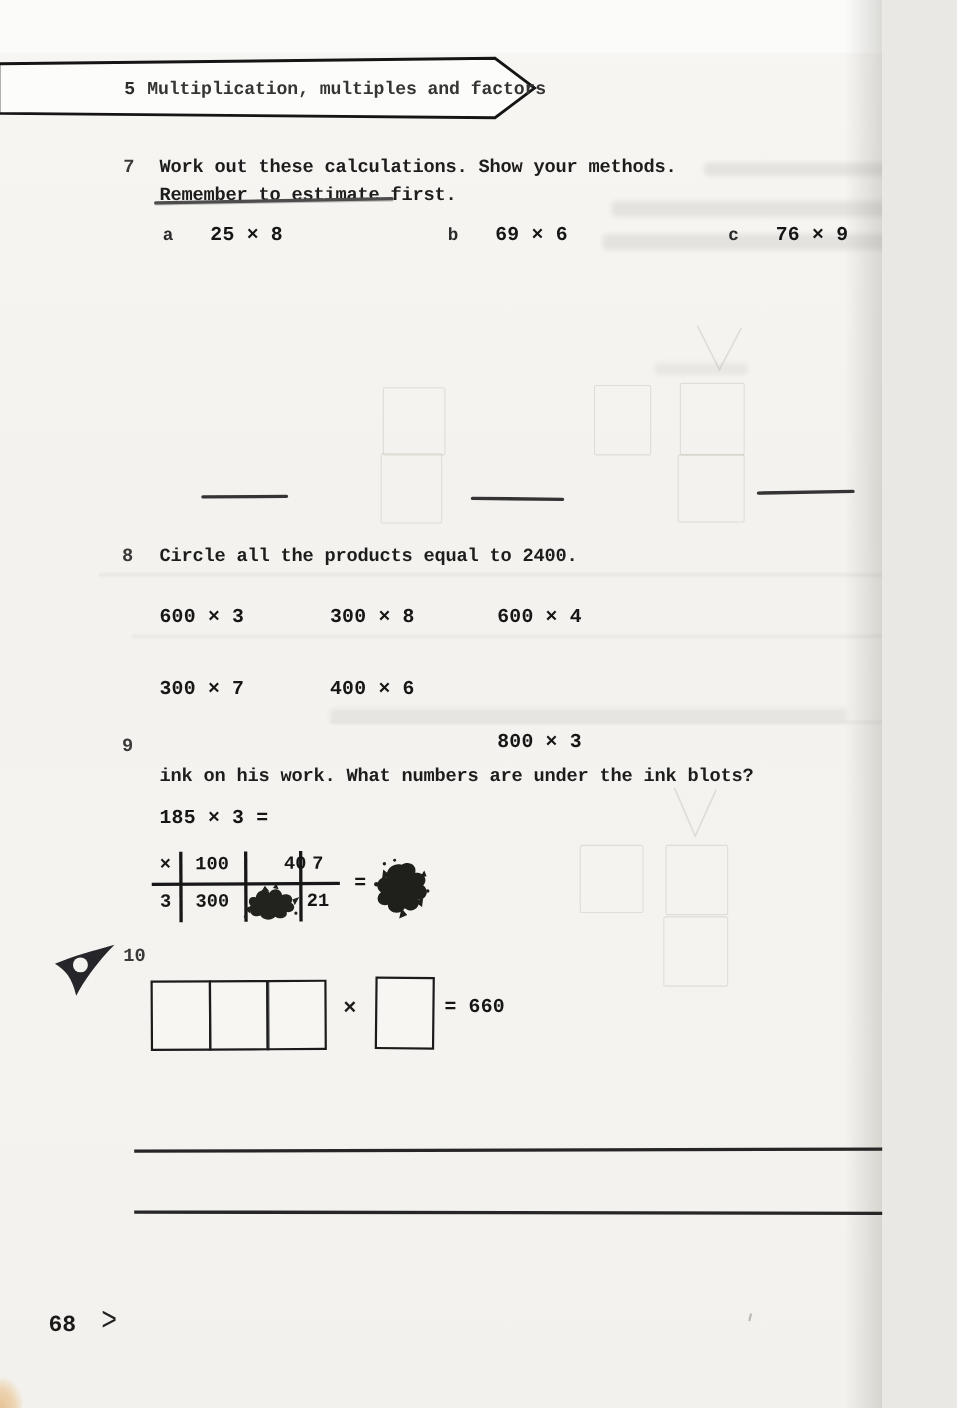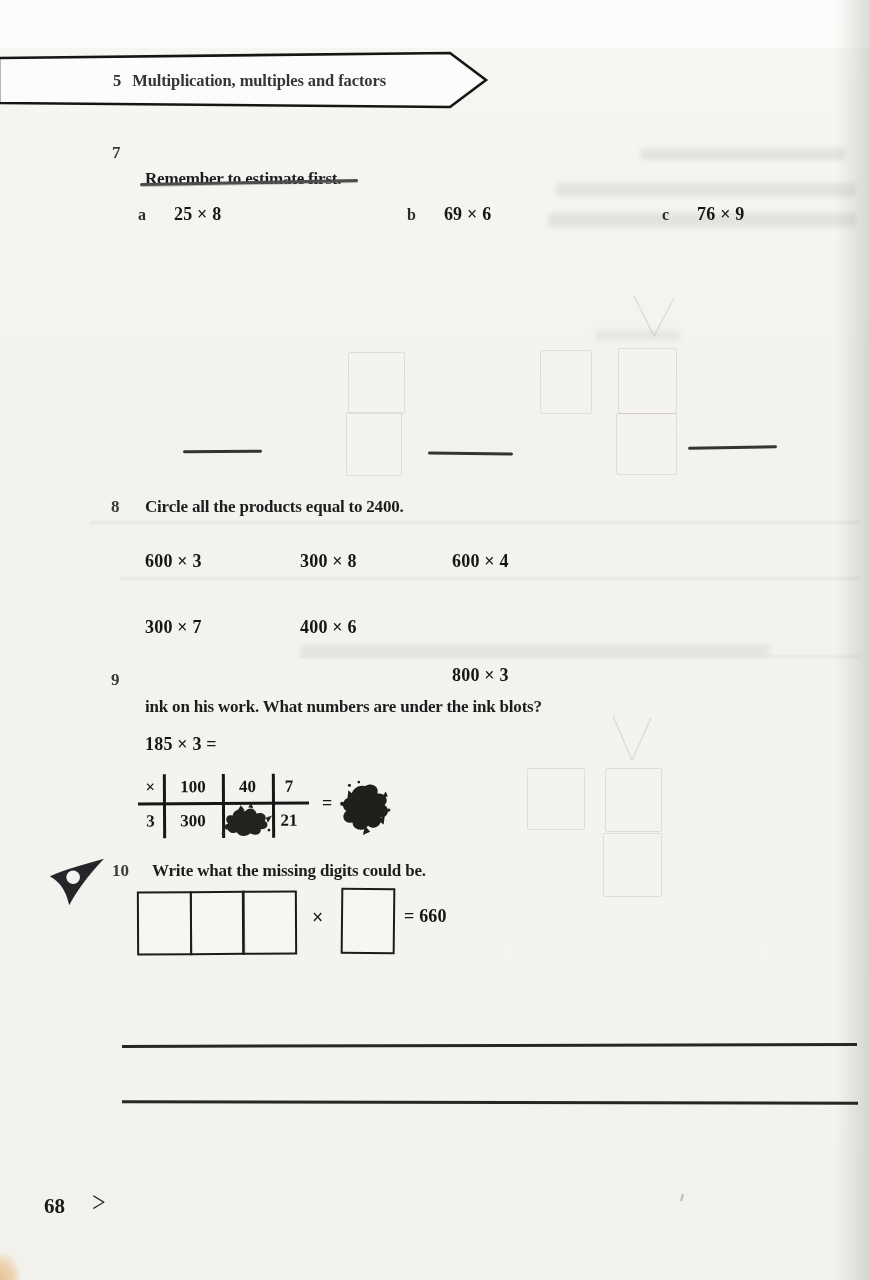--- a/index.html
+++ b/index.html
@@ -1,19 +1,19 @@
 <!DOCTYPE html>
 <html><head>
 <meta charset="utf-8">
 <style>
   html,body{margin:0;padding:0;background:#e9e8e4;}
   .page{
-    position:relative; width:870px; height:1280px; overflow:hidden;
+    position:relative; width:802px; height:1280px; overflow:hidden;
     background:linear-gradient(180deg,#f7f6f3 0%,#f3f2ee 35%,#f4f3ef 75%,#f2f1ed 100%);
-    font-family:Liberation Serif, serif;
+    font-family:Liberation Mono, monospace;
     color:#1c1c1c;
   }
   .abs{position:absolute;}
   .qnum{font-weight:700;color:#3a3a3a;font-size:17px;}
   .prompt{font-weight:700;font-size:17px;color:#1d1d1d;letter-spacing:-0.2px;}
   .expr{font-weight:700;font-size:18px;color:#161616;letter-spacing:0.2px;}
   .plabel{font-weight:700;font-size:16px;color:#2b2b2b;}
   .ansline{position:absolute;background:#343434;border-radius:2px;}
   .writeline{position:absolute;background:#262626;height:2.5px;}
   .box{border:2.5px solid #1b1b1b;background:rgba(255,255,255,0.25);}
@@ -72,24 +72,25 @@
     <polyline points="4,4 24,44 44,6" fill="none" stroke="rgba(150,144,130,0.45)" stroke-width="1.5"></polyline>
   </svg>
   <div class="gbox" style="left:527px;top:768px;width:56px;height:60px;"></div>
   <div class="gbox" style="left:605px;top:768px;width:55px;height:62px;"></div>
   <div class="gbox" style="left:603px;top:833px;width:57px;height:62px;"></div>
   <svg class="abs" style="left:610px;top:712px;opacity:.5;" width="44" height="52" viewBox="0 0 44 52">
     <polyline points="3,4 22,48 41,6" fill="none" stroke="rgba(150,144,130,0.45)" stroke-width="1.5"></polyline>
   </svg>
 
   <div class="abs qnum" style="left:112px;top:143px;">7</div>
+  <div class="abs prompt" style="left:145px;top:143px;">Work out these calculations. Show your methods.</div>
   <div class="abs prompt" style="left:145px;top:169px;">Remember to estimate first.</div>
   <div class="strike" style="left:140px;top:181px;width:218px;"></div>
 
-  <div class="abs" style="left:138px;top:204px;">
+  <div class="abs" style="left:148px;top:204px;">
     <span class="plabel">a</span>
     <span class="expr" style="margin-left:24px;">25 × 8</span>
   </div>
   <div class="abs" style="left:407px;top:204px;">
     <span class="plabel">b</span>
     <span class="expr" style="margin-left:24px;">69 × 6</span>
   </div>
   <div class="abs" style="left:662px;top:204px;">
     <span class="plabel">c</span>
     <span class="expr" style="margin-left:24px;">76 × 9</span>
@@ -113,21 +114,21 @@
   <div class="abs prompt" style="left:145px;top:697px;text-align:center;">ink on his work. What numbers are under the ink blots?</div>
   <div class="abs expr" style="left:145px;top:734px;">185 × 3 =</div>
 
   <div class="abs" style="left:138px;top:774px;width:172px;height:66px;transform:rotate(-0.3deg);">
     <div class="gridline" style="left:25px;top:0;width:2.5px;height:64px;"></div>
     <div class="gridline" style="left:84px;top:0;width:2.5px;height:64px;"></div>
     <div class="gridline" style="left:134px;top:0;width:2.5px;height:64px;"></div>
     <div class="gridline" style="left:0;top:28px;width:171px;height:2.5px;"></div>
     <div class="gcell" style="left:0px;top:3px;width:25px;">×</div>
     <div class="gcell" style="left:27px;top:3px;width:56px;">100</div>
-    <div class="gcell" style="left:86px;top:3px;width:47px;">40</div>
+    <div class="gcell" style="left:86px;top:3px;width:47px;padding-left:21px;">40</div>
     <div class="gcell" style="left:136px;top:3px;width:30px;">7</div>
     <div class="gcell" style="left:0px;top:37px;width:25px;">3</div>
     <div class="gcell" style="left:27px;top:37px;width:56px;">300</div>
     <div class="gcell" style="left:136px;top:37px;width:30px;">21</div>
 
     <svg class="abs" style="left:82px;top:29px;" width="52" height="36" viewBox="0 0 50 34">
       <path fill="#22221f" d="M8 20 C4 16 6 10 12 12 C13 6 20 4 24 8 C28 3 34 5 35 10 C41 8 46 12 43 17 C48 20 45 26 39 25 C40 30 33 32 29 29 C25 33 18 32 16 28 C10 30 5 26 8 20 Z"></path>
       <path fill="#22221f" d="M2 22 L9 19 L7 26 Z M44 14 L50 12 L46 19 Z M20 2 L24 7 L17 7 Z M30 0 L32 5 L27 4 Z"></path>
       <circle cx="3" cy="29" r="1.6" fill="#22221f"></circle>
         <circle cx="47" cy="26" r="1.4" fill="#22221f"></circle>
@@ -142,21 +143,20 @@
       <circle cx="11" cy="5" r="1.5" fill="#1f1f1c"></circle>
     <circle cx="49" cy="29" r="1.5" fill="#1f1f1c"></circle>
       <circle cx="20" cy="2" r="1.3" fill="#1f1f1c"></circle>
   </svg>
 
   <svg class="abs" style="left:48px;top:856px;" width="58" height="52" viewBox="0 0 60 52">
     <path fill="#26262a" d="M58 2 C38 8 20 12 2 20 C12 26 18 33 22 50 C28 38 42 18 58 2 Z"></path>
     <circle cx="26" cy="21" r="7" fill="#f4f3ef"></circle>
   </svg>
   <div class="abs qnum" style="left:112px;top:861px;">10</div>
-  <div class="abs prompt" style="left:152px;top:861px;">Write what the missing digits could be.</div>
 
   <div class="abs" style="left:137px;top:891px;display:flex;transform:rotate(-0.3deg);">
     <div class="box" style="width:51px;height:60px;"></div>
     <div class="box" style="width:51px;height:60px;margin-left:-2.5px;"></div>
     <div class="box" style="width:51px;height:60px;margin-left:-2.5px;"></div>
   </div>
   <div class="abs" style="left:312px;top:906px;font-weight:700;font-size:20px;">×</div>
   <div class="abs box" style="left:341px;top:888px;width:50px;height:62px;transform:rotate(0.6deg);"></div>
   <div class="abs expr" style="left:404px;top:906px;">= 660</div>
 

